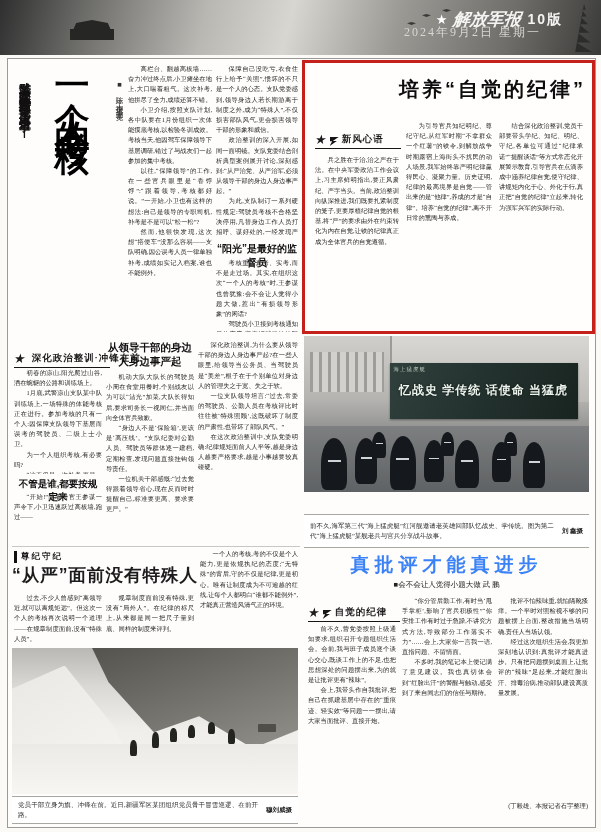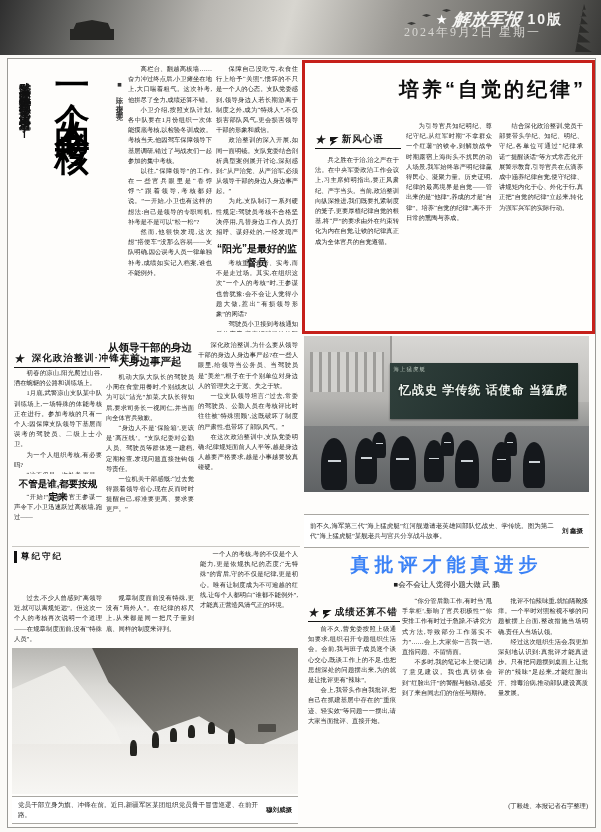--- a/index.html
+++ b/index.html
@@ -185,20 +185,21 @@
       <p>一位机关干部感慨:“过去觉得跟着领导省心,现在反而时时提醒自己,标准要更高、要求要更严。”</p>
     </div>
   <div class="body-col cols lead-colE">
       <p>深化政治整训,为什么要从领导干部的身边人身边事严起?在一些人眼里,给领导当公务员、当驾驶员是“美差”,根子在于个别单位对身边人的管理失之于宽、失之于软。</p>
       <p>一位支队领导坦言:“过去,常委的驾驶员、公勤人员在考核评比时往往被‘特殊照顾’,这既破坏了制度的严肃性,也带坏了部队风气。”</p>
       <p>在这次政治整训中,支队党委明确:纪律规矩面前人人平等,越是身边人越要严格要求,越是小事越要较真碰硬。</p>
     </div>
 
   <div class="notes">
     <div class="notes-label">尊纪守纪</div>
+    <div class="notes-title">“从严”面前没有特殊人</div>
     <div class="body-col cols notes-c1">
         <p>过去,不少人曾感到“离领导近,就可以离规矩远”。但这次一个人的考核再次说明一个道理——在规章制度面前,没有“特殊人员”。</p>
       </div>
     <div class="body-col cols notes-c2">
         <p>规章制度面前没有特殊,更没有“局外人”。在纪律的标尺上,从来都是同一把尺子量到底、同样的制度来评判。</p>
       </div>
     <div class="body-col cols notes-c3">
         <p>一个人的考核,考的不仅是个人能力,更是依规执纪的态度;“无特殊”的背后,守的不仅是纪律,更是初心。唯有让制度成为不可逾越的红线,让每个人都明白“谁都不能例外”,才能真正营造风清气正的环境。</p>
       </div>
   </div>
@@ -260,21 +261,21 @@
   <div class="caption-box cap-navy">
     <span class="cap-text">前不久,海军第三代“海上猛虎艇”红河舰邀请老英雄回部队忆战史、学传统。图为第二代“海上猛虎艇”某舰老兵与官兵分享战斗故事。</span>
     <span class="cap-credit">刘 鑫摄</span>
   </div>
 
   <div class="review-title">真批评才能真进步</div>
   <div class="review-byline">■会不会让人觉得小题大做 武 鹏</div>
   <div class="badge badge-qinli">
     <span class="star-icon">★</span>
     <span class="flash"></span>
-    <span class="badge-label">成绩还算不错</span>
+    <span class="badge-label">自觉的纪律</span>
   </div>
   <div class="body-col cols rev-c1">
       <p>前不久,营党委按照上级通知要求,组织召开专题组织生活会。会前,我与班子成员逐个谈心交心,既谈工作上的不足,也把思想深处的问题摆出来,为的就是让批评更有“辣味”。</p>
       <p>会上,我带头作自我批评,把自己在抓建基层中存在的“重痕迹、轻实效”等问题一一摆出,请大家当面批评、直接开炮。</p>
     </div>
   <div class="body-col cols rev-c2">
       <p>“你分管后勤工作,有时当‘甩手掌柜’,影响了官兵积极性”“你安排工作有时过于急躁,不讲究方式方法,导致部分工作落实不力”……会上,大家你一言我一语,直指问题、不留情面。</p>
       <p>不多时,我的笔记本上便记满了意见建议。我也真切体会到“红脸出汗”的警醒与触动,感受到了来自同志们的信任与期待。</p>
     </div>
   <div class="body-col cols rev-c3">

